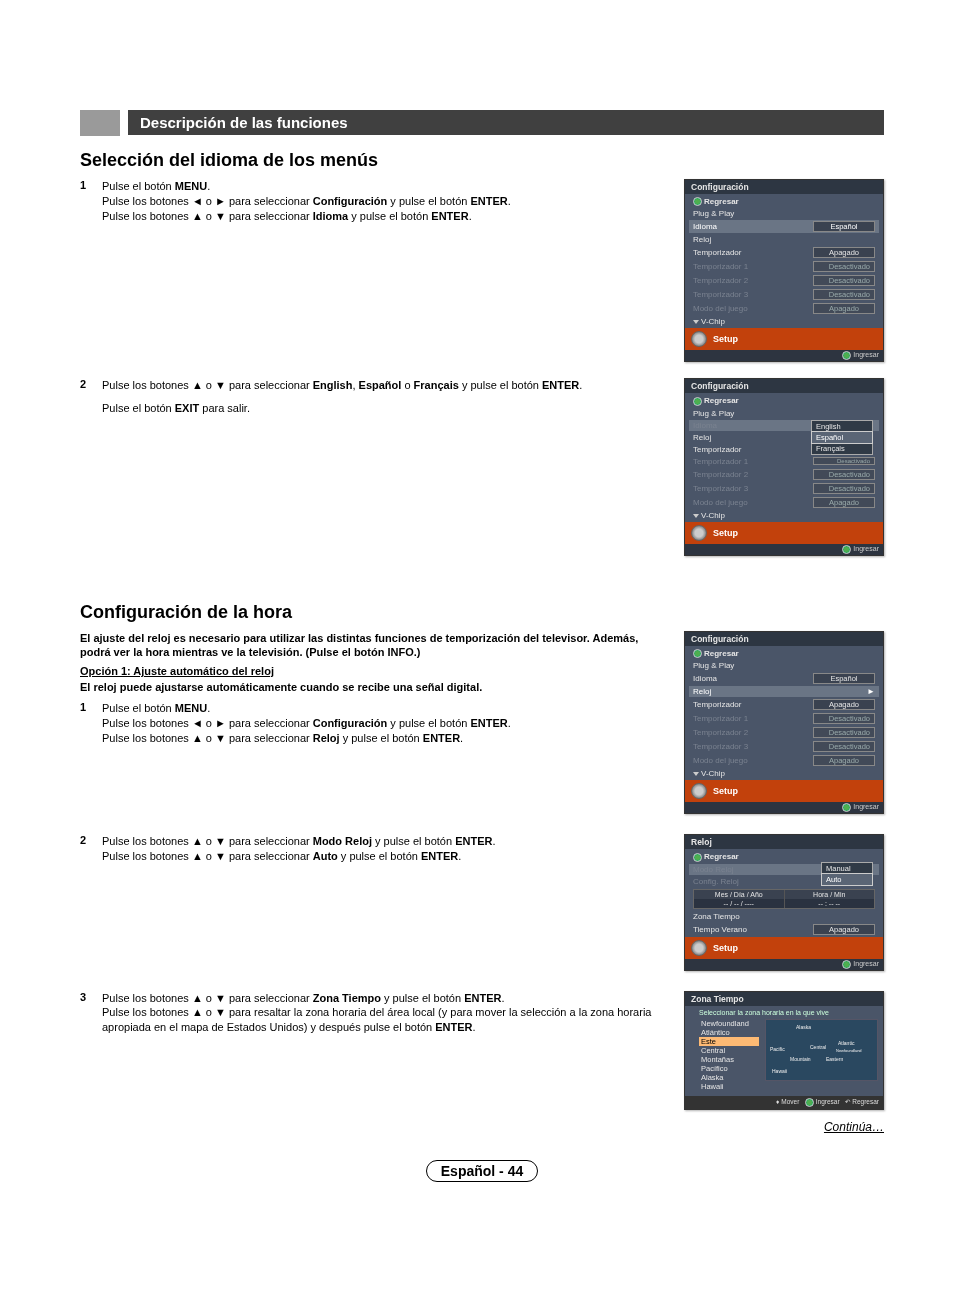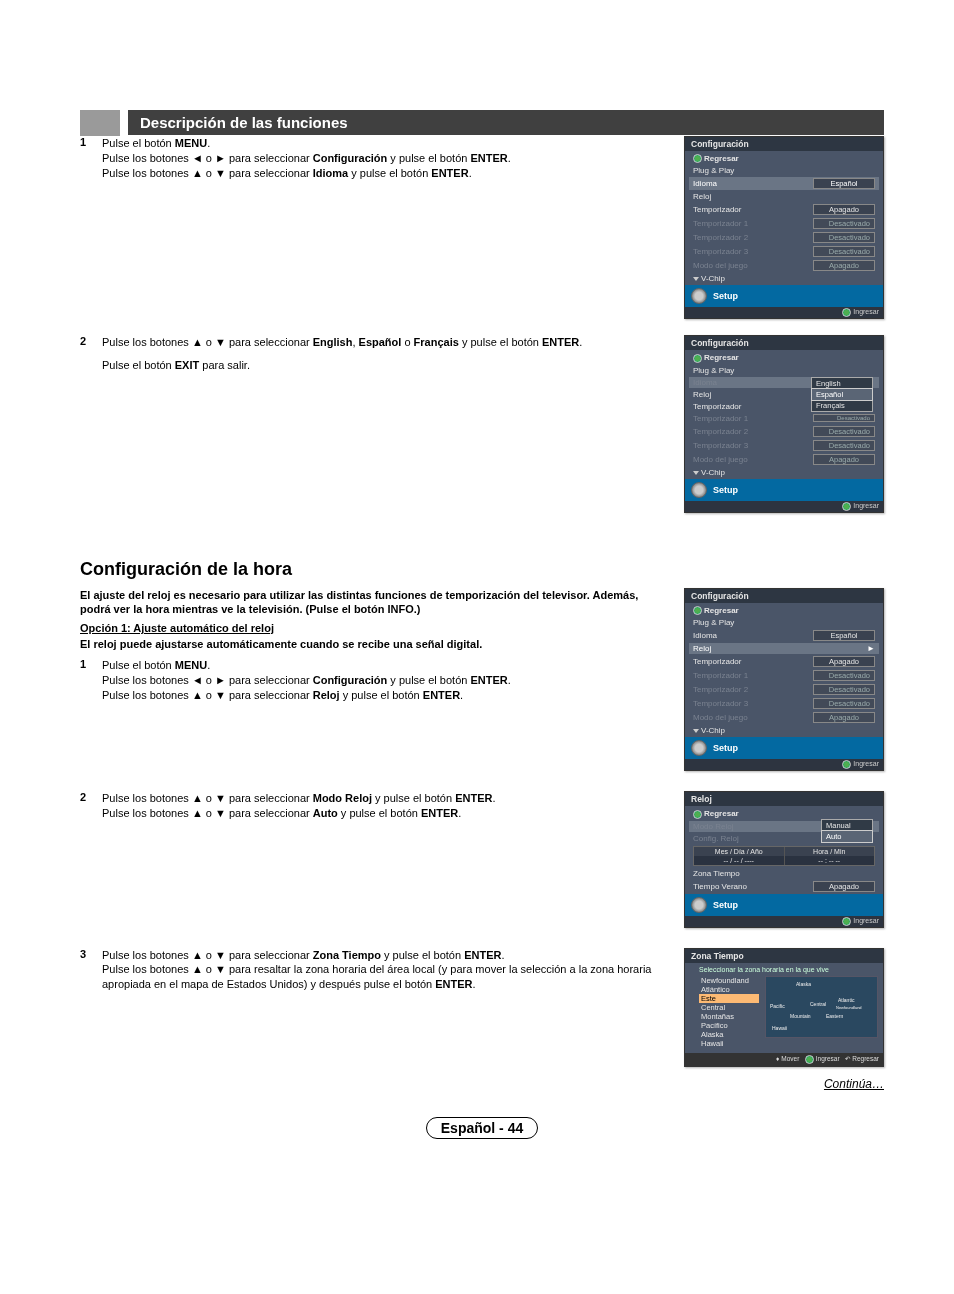--- a/index.html
+++ b/index.html
@@ -74,21 +74,21 @@
     background: #3a4250;
     padding: 0 4px;
     min-width: 52px;
     text-align: center;
     font-size: 7.5px;
   }
   .osd-row .val-box-hl { background: #8b3a3a; text-align: right; }
   .osd-row.dim { color: #7a8290; }
   .osd-row.dim .val-box { color:#9aa; background:#424a58;}
   .osd-footer {
-    background: #0369a1;
+    background: #c2410c;
     padding: 3px 6px;
     display:flex;
     align-items:center;
     gap:6px;
   }
   .gear {
     width: 14px; height: 14px; border-radius: 50%;
     background: radial-gradient(circle,#ccc 40%,#888 70%);
     border:1px solid #666;
   }
@@ -140,20 +140,21 @@
 </head>
 <body>
 
 <div class="page">
 
   <div style="position:relative; height:26px;">
     <div class="gray-bar" style="left:0;top:0;"></div>
     <div class="section-title-bar">Descripción de las funciones</div>
   </div>
 
+  <h2 class="subsection">Selección del idioma de los menús</h2>
 
   <div class="two-col">
     <div class="text-col">
       <div class="step">
         <div class="step-num">1</div>
         <div class="step-body">
           <span>Pulse el botón </span><span class="bold">MENU</span><span>.</span><br>
           <span>Pulse los botones ◄ o ► para seleccionar </span><span class="bold">Configuración</span><span> y pulse el botón </span><span class="bold">ENTER</span><span>.</span><br>
           <span>Pulse los botones ▲ o ▼ para seleccionar </span><span class="bold">Idioma</span><span> y pulse el botón </span><span class="bold">ENTER</span><span>.</span>
         </div>

